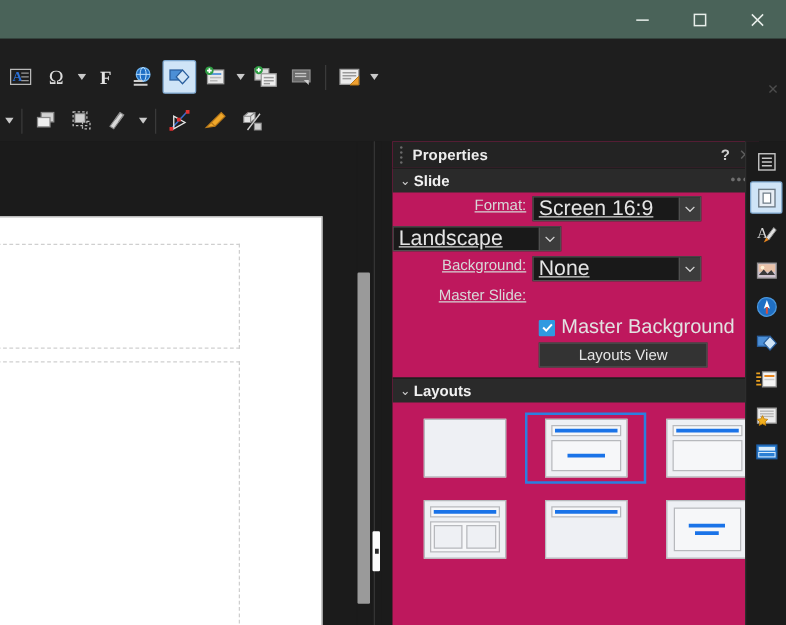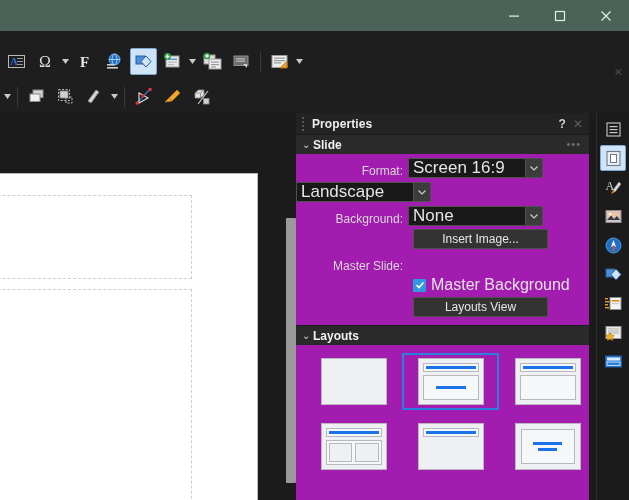--- a/index.html
+++ b/index.html
@@ -86,22 +86,22 @@
   .splitter .grip {
     position: absolute; left: 1px; top: 312px; width: 6px; height: 32px;
     background: #fbfbfb; border-radius: 1px;
   }
   .splitter .grip::after{
     content:""; position:absolute; left:2px; top:14px; width:3px; height:4px; background:#2a2a2a;
   }
 
   
   .sidebar {
-    position: absolute; left: 296px; top: 113px; width: 293px; height: 387px;
-    background: #a21caf; overflow: hidden;
+    position: absolute; left: 314px; top: 113px; width: 293px; height: 387px;
+    background: #be185d; overflow: hidden;
   }
   .sb-title {
     height: 21px; display: flex; align-items: center;
     padding-left: 4px; background: #232323;
   }
   .sb-grip { width: 7px; height: 14px; display:flex; flex-direction:column; justify-content:center; gap:2px; }
   .sb-grip i { display:block; width:2px; height:2px; background:#6a6a6a; margin-left:2px; border-radius:50%; }
   .sb-title-text { font-size: 12px; font-weight: bold; color: #ededed; margin-left: 5px; letter-spacing:.1px;}
   .sb-title-right { margin-left: auto; display: flex; align-items: center; gap: 7px; padding-right: 6px; }
   .sb-help { font-size: 12px; font-weight: bold; color: #cfcfcf; }
@@ -109,21 +109,21 @@
 
   .panel-head {
     height: 20px; display:flex; align-items:center; background:#2a2a2a; padding-left:6px;
     border-top:1px solid #1b1b1b;
   }
   .chev { width:11px; font-size:10px; color:#d0d0d0; }
   .panel-head-label { font-size:12px; font-weight:bold; color:#f0f0f0; }
   .panel-dots { margin-left:auto; padding-right:8px; color:#6e6e6e; font-size:11px; letter-spacing:1px; line-height:1;}
 
   .slide-panel { padding: 3px 8px 5px 0; }
-  .frow { display:flex; align-items:flex-end; height:21px; margin-bottom:3px; }
+  .frow { display:flex; align-items:flex-start; height:21px; margin-bottom:3px;text-decoration:underline; }
   .flabel { width:112px; text-align:right; padding-right:5px; font-size:12px; color:#d8d8d8; }
   .combo {
     width: 135px; height: 20px; display:flex; align-items:stretch;
     border:1px solid #4f4f4f; background:#191919;
   }
   .combo .val {
     flex:1; display:flex; align-items:center; padding-left:4px;
     font-size:17px; color:#e4e4e4; overflow:hidden; white-space:nowrap;
   }
   .combo .drop {
@@ -443,24 +443,20 @@
         <div class="combo">
           <span class="val">None</span>
           <span class="drop">
             <svg width="8" height="5" viewBox="0 0 8 5">
                 <path d="M0.5 0.5 L4 4 L7.5 0.5" fill="none" stroke="#d2d2d2" stroke-width="1.1"></path>
               </svg>
           </span>
         </div>
       </div>
 
-      <div class="btnrow">
-        <span class="spacer"></span>
-        <div class="pbtn">Insert Image...</div>
-      </div>
 
       <div class="frow">
         <span class="flabel">Master Slide:</span>
       </div>
 
       <div class="chkrow">
         <span class="spacer"></span>
         <span class="chkbox">
           <svg width="10" height="10" viewBox="0 0 10 10">
               <path d="M1.5 5 L4 7.5 L8.5 2.5" fill="none" stroke="#ffffff" stroke-width="1.6"></path>

